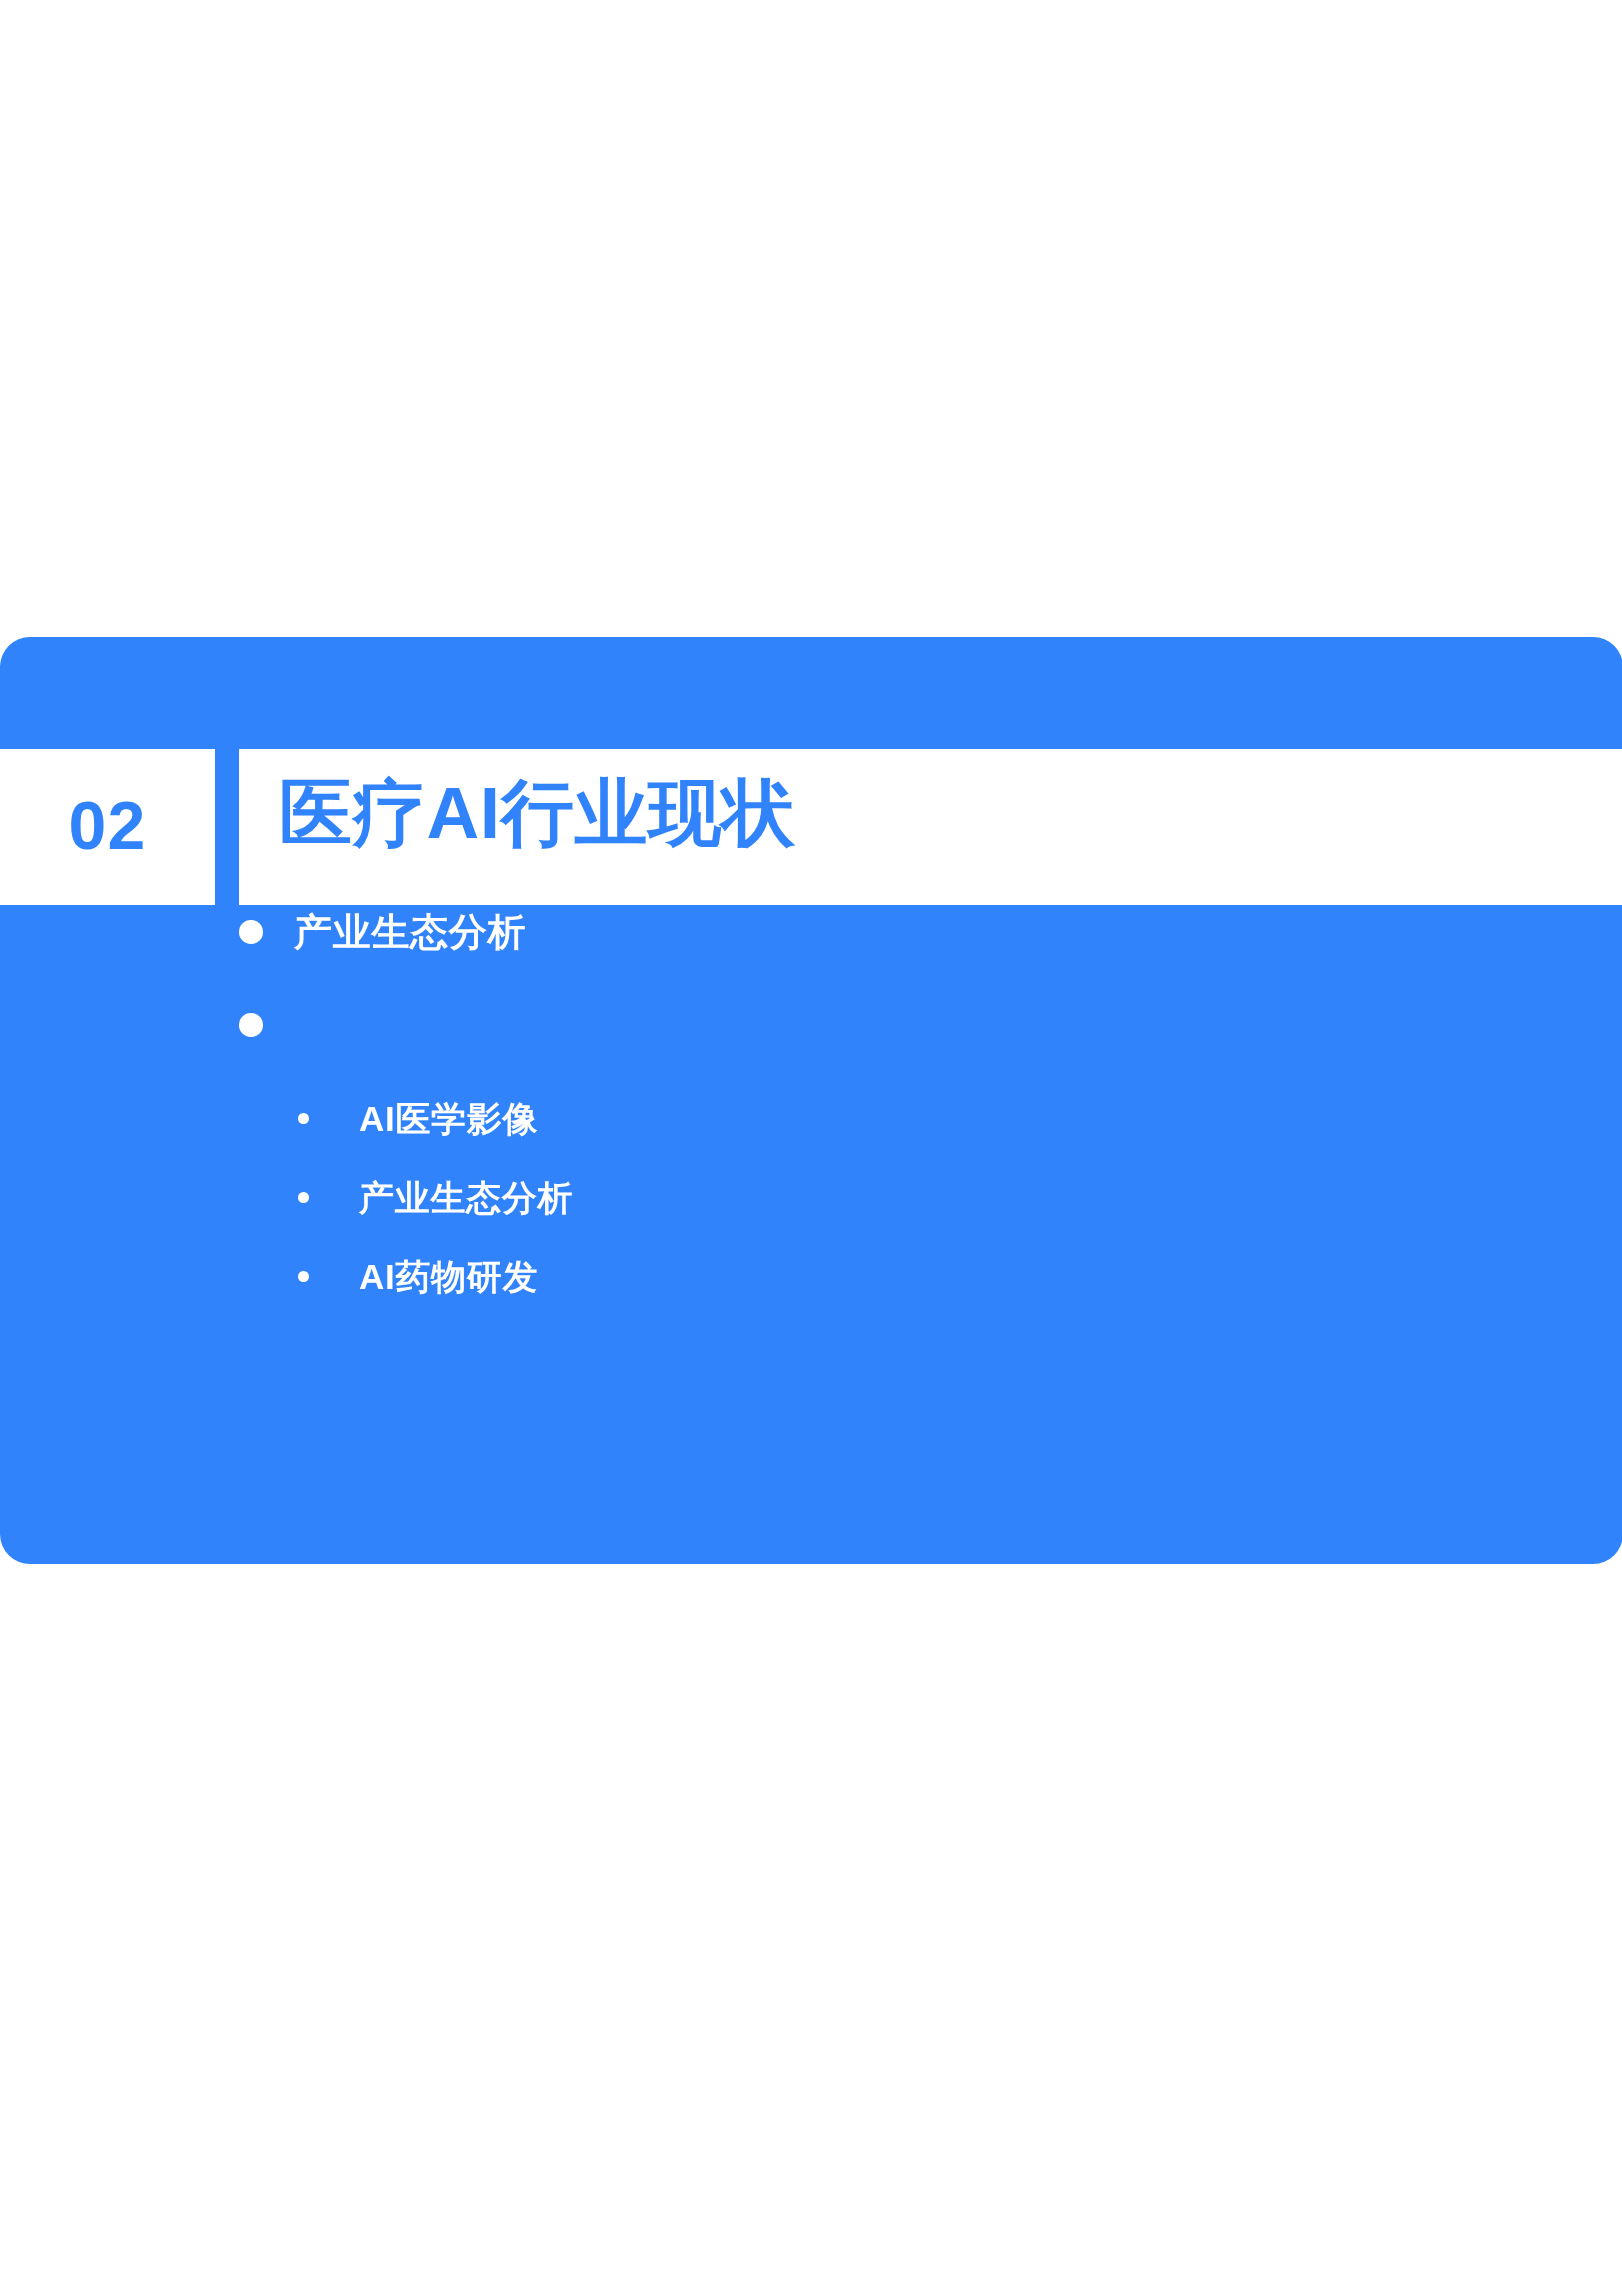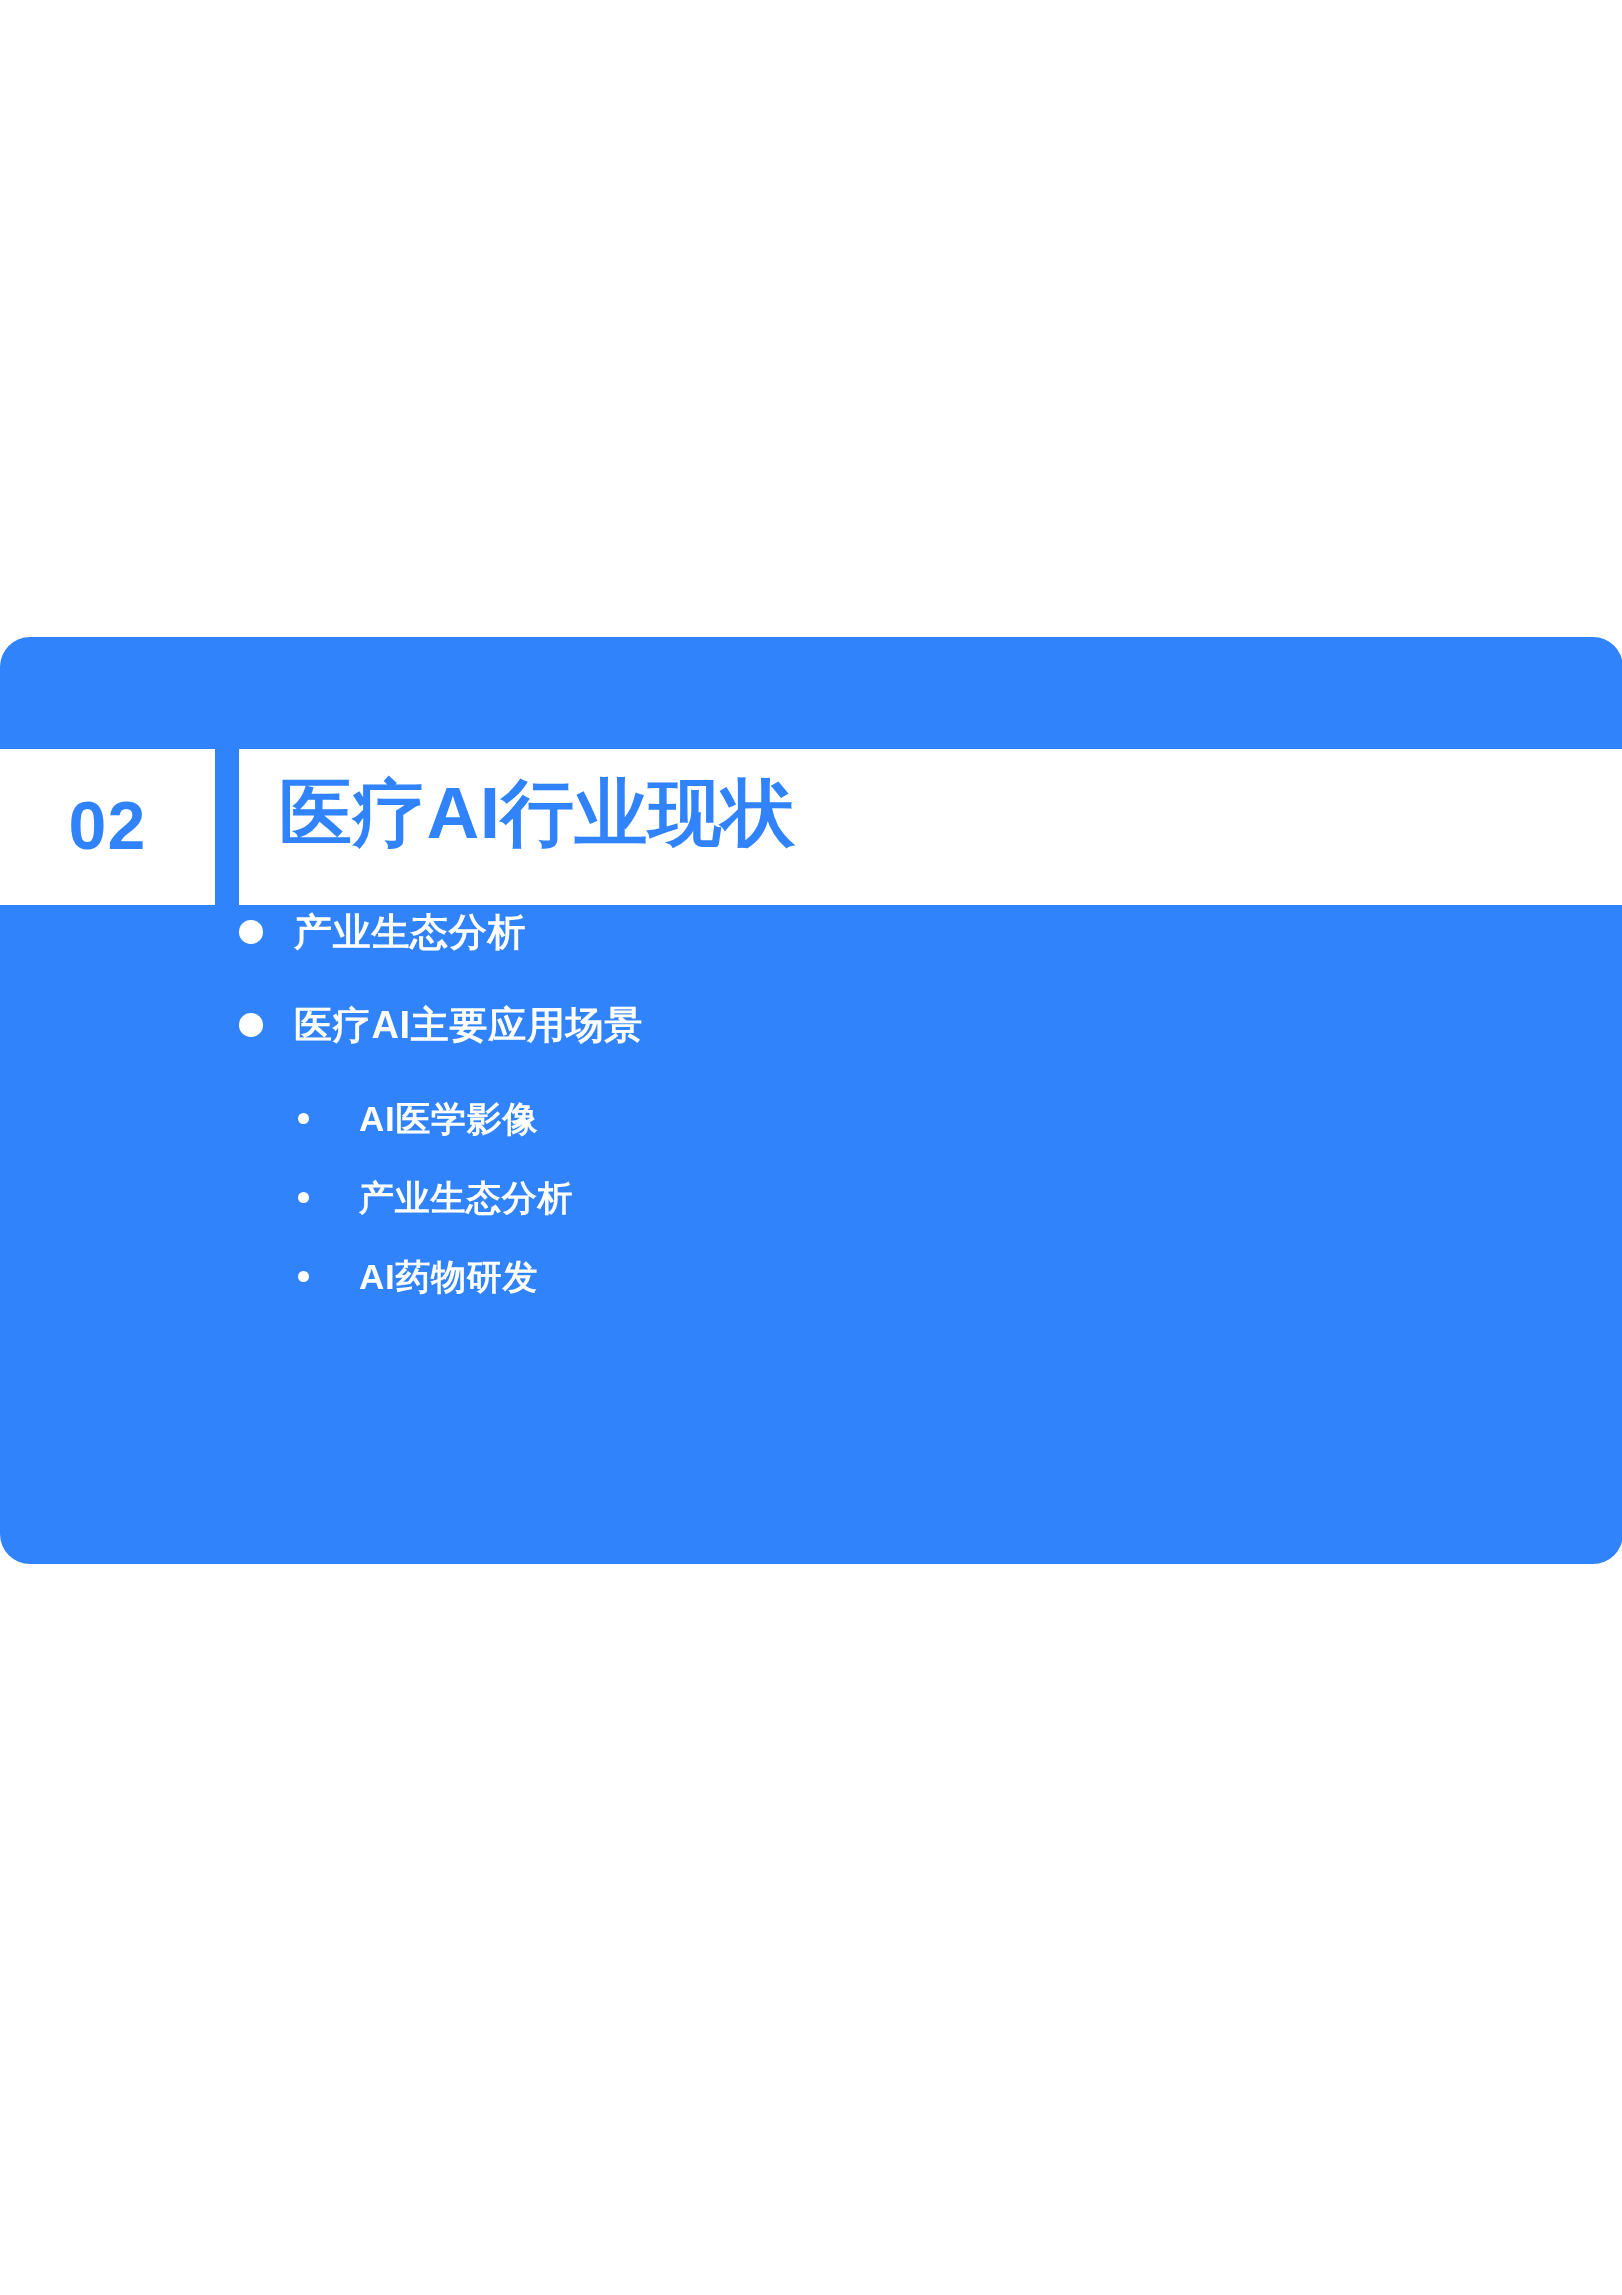--- a/index.html
+++ b/index.html
@@ -159,21 +159,20 @@
 
   <div class="outline">
 
     <div class="bullet-l1">
       <span class="marker-circle"></span>
       <span class="label">产业生态分析</span>
     </div>
 
     <div class="bullet-l1">
       <span class="marker-circle"></span>
-      <span class="label">医疗AI主要应用场景</span>
     </div>
 
     <div class="bullet-l2">
       <span class="marker-dot"></span>
       <span class="label">AI医学影像</span>
     </div>
 
 
     <div class="bullet-l2">
       <span class="marker-dot"></span>

